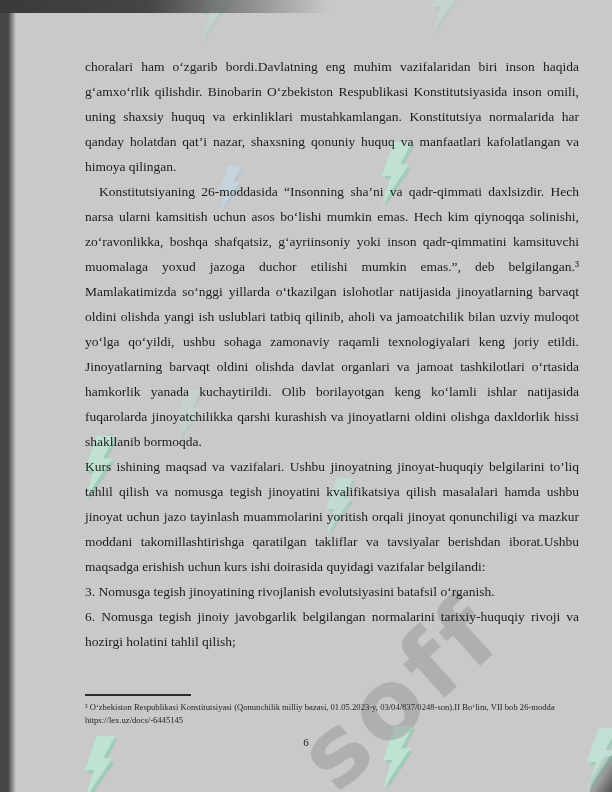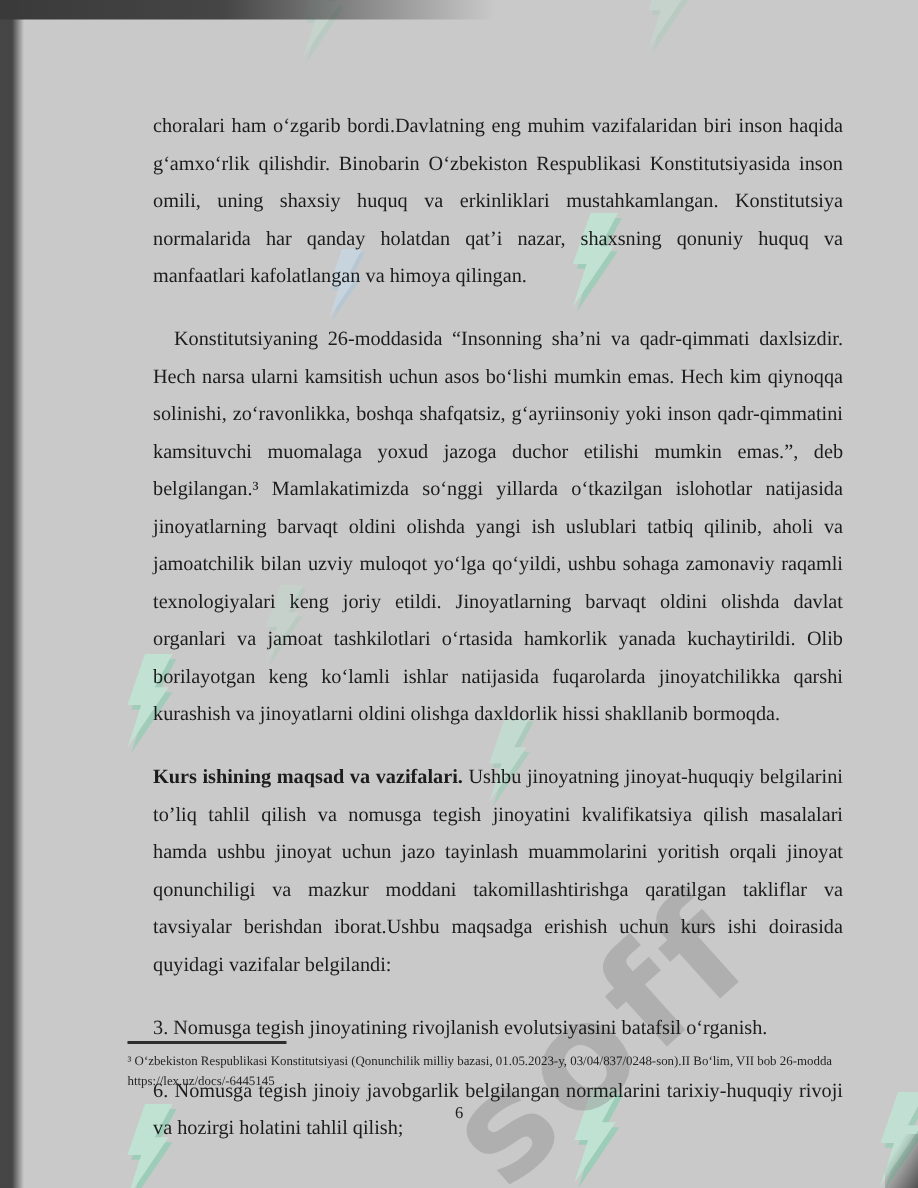--- a/index.html
+++ b/index.html
@@ -22,26 +22,26 @@
     position:absolute;left:352px;top:700px;z-index:1;
     font-family:"DejaVu Sans",sans-serif;font-weight:bold;font-size:96px;letter-spacing:6px;
     color:rgba(138,138,138,.40);
     transform:rotate(-42deg);transform-origin:left bottom;white-space:nowrap;
   }
   
   .content{
     position:absolute;left:85px;top:54px;width:494px;z-index:3;
     font-size:13.5px;line-height:25px;text-align:justify;
   }
-  .content p{margin:17px;}
+  .content p{margin:0;}
   .p1{margin-bottom:16px;}
   .p2{margin-bottom:2px;text-indent:14px;}
   .p3{margin-bottom:4px;}
   .item1{margin-bottom:7px;}
-  .lead{font-weight:bold;}
+  .lead{font-weight:normal;}
   .footnote-area{position:absolute;left:85px;top:694px;width:480px;z-index:3;}
   .footnote-rule{width:106px;height:2px;background:#2d2d2d;margin-bottom:5px;}
   .footnote-text{font-size:8.6px;line-height:12.5px;text-align:left;color:#242424;}
   .page-number{position:absolute;left:0;top:736px;width:612px;text-align:center;
     font-size:11px;z-index:3;color:#1c1c1c;}
 </style>
 </head>
 <body>
 
 <div class="page">

